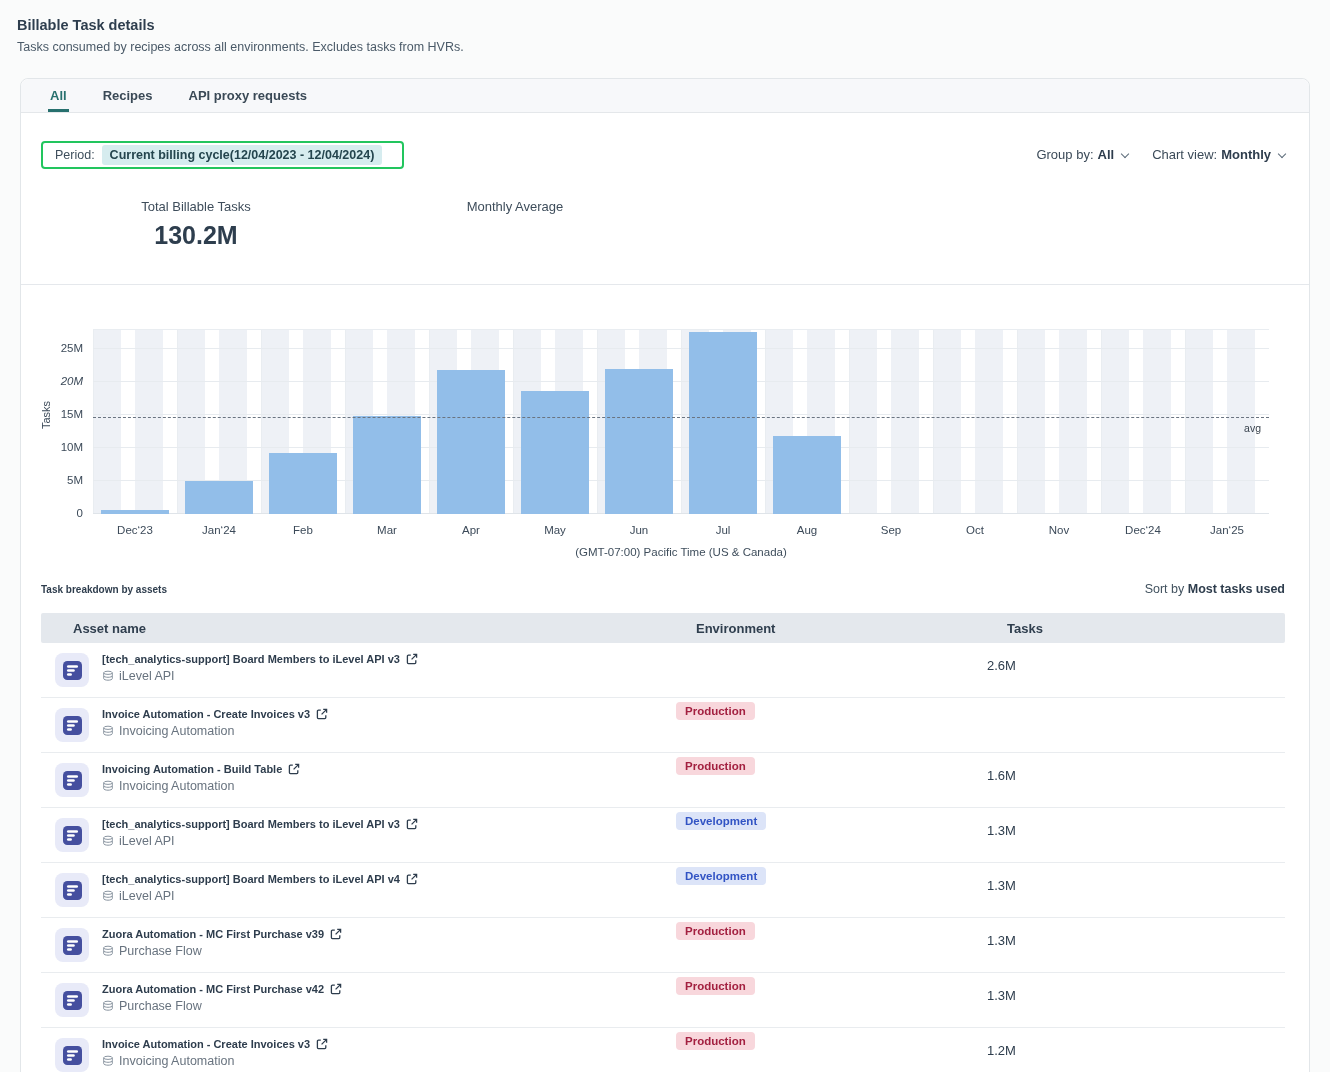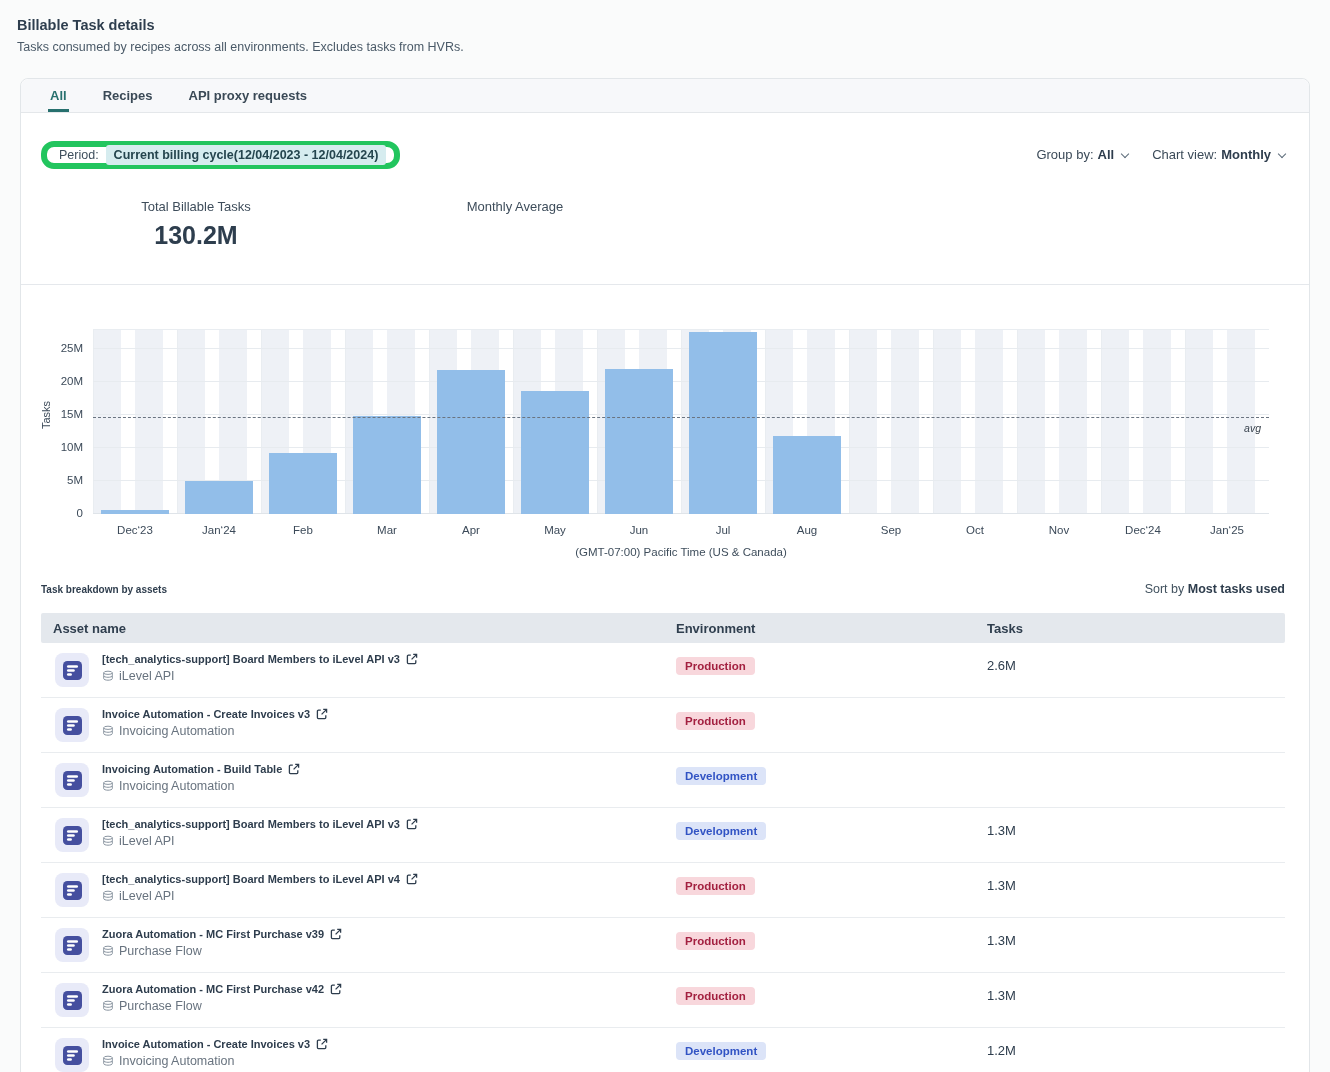--- a/index.html
+++ b/index.html
@@ -18,21 +18,21 @@
 
   
   .tabbar { position:absolute; left:0; right:0; top:0; height:34px; background:#f7f8fa;
     border-bottom:1px solid #e4e7ea; border-radius:8px 8px 0 0; display:flex; align-items:stretch; padding-left:11px; }
   .tab { margin:0 16px; padding:9px 2px 0; font-size:13px; font-weight:600; color:#3a4956;
     cursor:pointer; border-bottom:3px solid transparent; }
   .tab.active { color:#27706e; font-weight:700; border-bottom-color:#27706e; }
 
   
   .period-box { position:absolute; left:20px; top:62px; height:28px; display:inline-flex;
-    align-items:center; padding:0 8px 0 12px; border:6px solid #22c55e; border-radius:13px; background:#fff; }
+    align-items:center; padding:0 20px 0 12px; border:2px solid #22c55e; border-radius:4px; background:#fff; }
   .period-label { font-size:12.5px; color:#3e4e5c; margin-right:7px; }
   .period-chip { background:#d6ecef; border-radius:3px; padding:3px 8px; font-size:12.5px;
     font-weight:bold; color:#24454e; white-space:nowrap; }
   .right-controls { position:absolute; right:24px; top:68px; display:flex; gap:24px; align-items:center; }
   .dropdown { font-size:13px; color:#3b4a58; cursor:pointer; display:flex; align-items:center; }
   .dropdown b { margin-left:4px; color:#2e3d4d; }
   .chev { display:inline-block; width:6px; height:6px; border-right:1.6px solid #5c6b79;
     border-bottom:1.6px solid #5c6b79; transform:rotate(45deg); margin:-2px 0 0 8px; }
 
   
@@ -41,21 +41,21 @@
   .stat .svalue { margin-top:6px; font-size:25px; line-height:30px; font-weight:bold; color:#2e3e4e; }
   .stat-0 { left:55px; } .stat-1 { left:374px; }
   .divider { position:absolute; left:0; right:0; top:205px; border-top:1px solid #e5e8ec; }
 
   
   .chart { position:absolute; left:0; top:205px; width:100%; height:292px; }
   .plot { position:absolute; left:72px; top:45px; width:1176px; height:185px;
     border-top:1px solid #e9edf1;
     background-image:
       repeating-linear-gradient(90deg, #e9edf1 0 1px, transparent 1px 84px),
-      repeating-linear-gradient(90deg, #eef1f6 0 28px, transparent 28px 42px); font-style: italic; }
+      repeating-linear-gradient(90deg, #eef1f6 0 28px, transparent 28px 42px); }
   .hgrid { position:absolute; left:0; right:0; height:1px; background:#e7ebef; }
   .hgrid.zero { background:#dfe4e9; }
   .bar { position:absolute; bottom:0; width:68px; background:#92bee9; }
   .avg-line { position:absolute; left:0; right:0; border-top:1.5px dashed #6a7480; }
   .avg-label { position:absolute; right:8px; font-size:10.5px; color:#39434e; }
   .ytick { position:absolute; left:0; width:62px; text-align:right; font-size:11.5px; color:#3c4a59; }
   .ylabel { position:absolute; left:-25px; top:125px; width:100px; text-align:center;
     font-size:11px; color:#3c4a59; transform:rotate(-90deg); }
   .xlabels { position:absolute; left:72px; top:240px; width:1176px; display:flex; }
   .xlabel { width:84px; text-align:center; font-size:11.5px; color:#3c4a59; }
@@ -63,30 +63,30 @@
     font-size:11.5px; color:#3f4e5c; }
 
   
   .table-section { position:absolute; top:497px; left:20px; right:24px; }
   .table-title-row { display:flex; justify-content:space-between; align-items:center; height:26px; }
   .table-title { font-size:10px; font-weight:bold; color:#2e3d4d; }
   .sortby { font-size:12.5px; color:#42525f; cursor:pointer; }
   .sortby b { color:#2e3d4d; }
   .thead { margin-top:11px; display:grid; grid-template-columns:635px 311px 1fr; background:#e4e8ed;
     border-radius:2px; height:30px; align-items:center; }
-  .thead span { font-size:13px; font-weight:bold; color:#2f3e4e; }
+  .thead span { font-size:13px; font-weight:bold; color:#2f3e4e;margin-left:20px; }
   .thead span:first-child { padding-left:12px; }
   .trow { display:grid; grid-template-columns:635px 311px 1fr; height:55px;
     border-bottom:1px solid #e9ecef; background:#fff; cursor:pointer; }
   .cell-asset { display:flex; gap:13px; padding:10px 0 0 14px; align-items:flex-start; }
   .icon-tile { width:34px; height:34px; border-radius:8px; background:#e8eaf8; display:flex;
     align-items:center; justify-content:center; flex:none; }
   .asset-title { font-size:11px; font-weight:bold; color:#2e3d4d; display:flex; align-items:center; gap:6px; }
   .asset-sub { margin-top:4px; font-size:12.5px; color:#68737f; display:flex; align-items:center; gap:5px; }
-  .cell-env { padding-top:13px; }
+  .cell-env { padding-top:13px;margin-top:45px; }
   .badge { display:inline-block; font-size:11.5px; font-weight:bold; padding:3px 9px; border-radius:4px; }
   .cell-tasks { padding-top:15px; font-size:13px; color:#2e3d4d; }
   .extlink { flex:none; }
 </style>
 </head>
 <body>
 
 <div class="page">
 
   <div class="page-header">
@@ -131,21 +131,21 @@
       </div>
     <div class="divider"></div>
 
     <div class="chart">
       <div class="ylabel">Tasks</div>
       <div id="yticks">
           <div class="ytick" style="top: 223px;">0</div>
           <div class="ytick" style="top: 189.964px;">5M</div>
           <div class="ytick" style="top: 156.929px;">10M</div>
           <div class="ytick" style="top: 123.893px;">15M</div>
-          <div class="ytick" style="top: 90.8571px;">20M</div>
+          <div class="ytick" style="top: 90.8571px; font-style: italic;">20M</div>
           <div class="ytick" style="top: 57.8214px;">25M</div>
         </div>
       <div class="plot" id="plot">
           <div class="hgrid zero" style="bottom: 0px;"></div>
           <div class="hgrid" style="bottom: 33.0357px;"></div>
           <div class="hgrid" style="bottom: 66.0714px;"></div>
           <div class="hgrid" style="bottom: 99.1071px;"></div>
           <div class="hgrid" style="bottom: 132.143px;"></div>
           <div class="hgrid" style="bottom: 165.179px;"></div>
           <div class="bar" title="Dec‘23: 0.6M" style="left: 8px; height: 3.96429px; background: rgb(146, 190, 233);"></div>
@@ -291,20 +291,21 @@
                       <ellipse cx="6" cy="2.8" rx="4.3" ry="1.6"></ellipse>
                       <path d="M1.7 2.8v2.9c0 .9 1.9 1.6 4.3 1.6s4.3-.7 4.3-1.6V2.8"></path>
                       <path d="M1.7 5.7v2.9c0 .9 1.9 1.6 4.3 1.6s4.3-.7 4.3-1.6V5.7"></path>
                     </svg>
                   </span>
                   <span>Invoicing Automation</span>
                 </div>
               </div>
             </div>
             <div class="cell-env"><span class="badge" style="background: rgb(220, 228, 248); color: rgb(49, 83, 196);">Development</span></div>
+            <div class="cell-tasks">1.6M</div>
           </div>
           <div class="trow">
             <div class="cell-asset">
               <div class="icon-tile">
                 <svg width="19" height="19" viewBox="0 0 20 20" xmlns="http://www.w3.org/2000/svg">
                   <rect width="20" height="20" rx="4.5" fill="#454f9f"></rect>
                   <rect x="4.2" y="4.6" width="11.6" height="2.6" rx="1.3" fill="#fff"></rect>
                   <rect x="4.2" y="8.7" width="8.2" height="2.6" rx="1.3" fill="#fff"></rect>
                   <rect x="4.2" y="12.8" width="5.2" height="2.6" rx="1.3" fill="#fff"></rect>
                 </svg>

